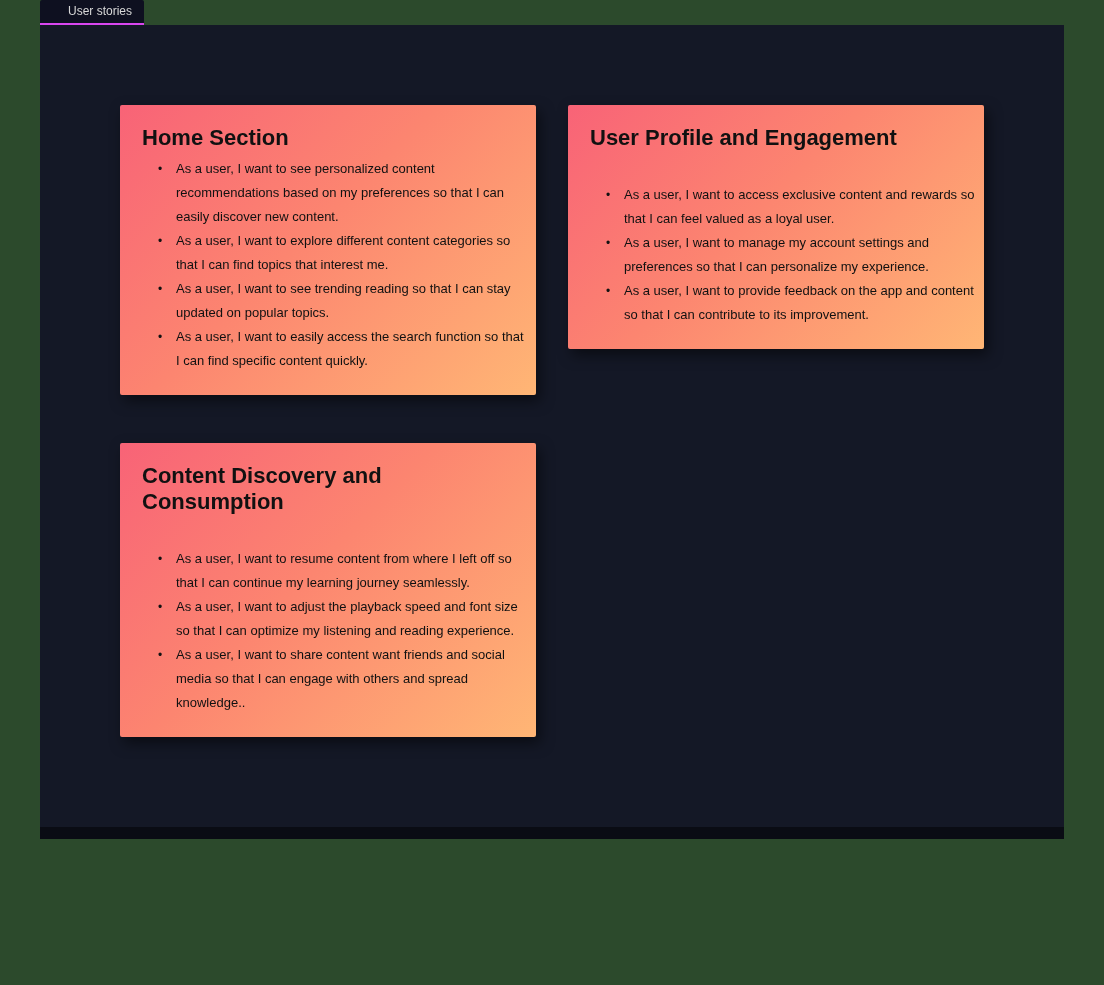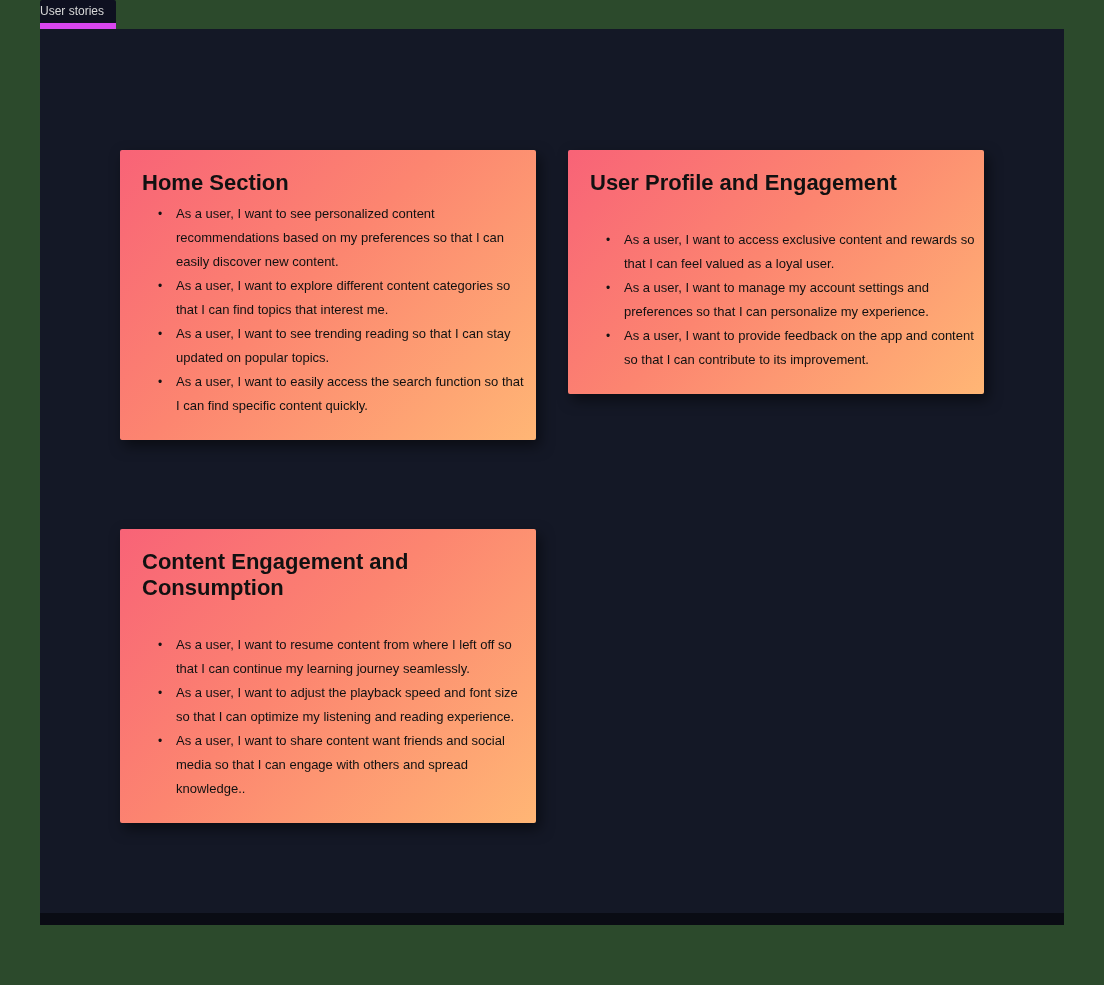--- a/index.html
+++ b/index.html
@@ -7,23 +7,23 @@
     padding: 0;
     background: #2c4a2c;
     font-family: "Trebuchet MS", "Segoe UI", Arial, sans-serif;
     width: 1104px;
   }
   .tab {
     display: inline-block;
     background: #0e1020;
     color: #d8d8d8;
     font-size: 12px;
-    padding: 4px 12px 5px 0;
+    padding: 4px 12px 5px 28px;
     margin-left: 40px;
-    border-bottom: 6px solid #d946ef;
+    border-bottom: 2px solid #d946ef;
     border-radius: 2px 2px 0 0;
   }
   .canvas {
     background: #141826;
     margin: 0 40px 0 40px;
     padding: 80px 80px 90px 80px;
     position: relative;
   }
   .columns {
     display: flex;
@@ -35,21 +35,20 @@
     flex-direction: column;
     gap: 48px;
     width: 416px;
   }
   .card {
     background: linear-gradient(135deg, #f86377 0%, #fc8570 45%, #ffb675 100%);
     color: #111;
     padding: 20px 8px 22px 22px;
     box-shadow: 4px 6px 14px rgba(0,0,0,0.5);
     border-radius: 2px;
-    margin-top: 41px;
   }
   .card h2 {
     margin: 0 0 6px 0;
     font-size: 22px;
     font-weight: 700;
   }
   .card.extra-gap h2 {
     margin-bottom: 32px;
   }
   .card ul {
@@ -94,21 +93,21 @@
         <h2>Home Section</h2>
         <ul>
           <li>As a user, I want to see personalized content recommendations based on my preferences so that I can easily discover new content.</li>
           <li>As a user, I want to explore different content categories so that I can find topics that interest me.</li>
           <li>As a user, I want to see trending reading so that I can stay updated on popular topics.</li>
           <li>As a user, I want to easily access the search function so that I can find specific content quickly.</li>
         </ul>
       </div>
 
       <div class="card extra-gap">
-        <h2>Content Engagement and Consumption</h2>
+        <h2>Content Discovery and Consumption</h2>
         <ul>
           <li>As a user, I want to resume content from where I left off so that I can continue my learning journey seamlessly.</li>
           <li>As a user, I want to adjust the playback speed and font size so that I can optimize my listening and reading experience.</li>
           <li>As a user, I want to share content want friends and social media so that I can engage with others and spread knowledge..</li>
         </ul>
       </div>
 
     </div>
 
     <div class="col">

